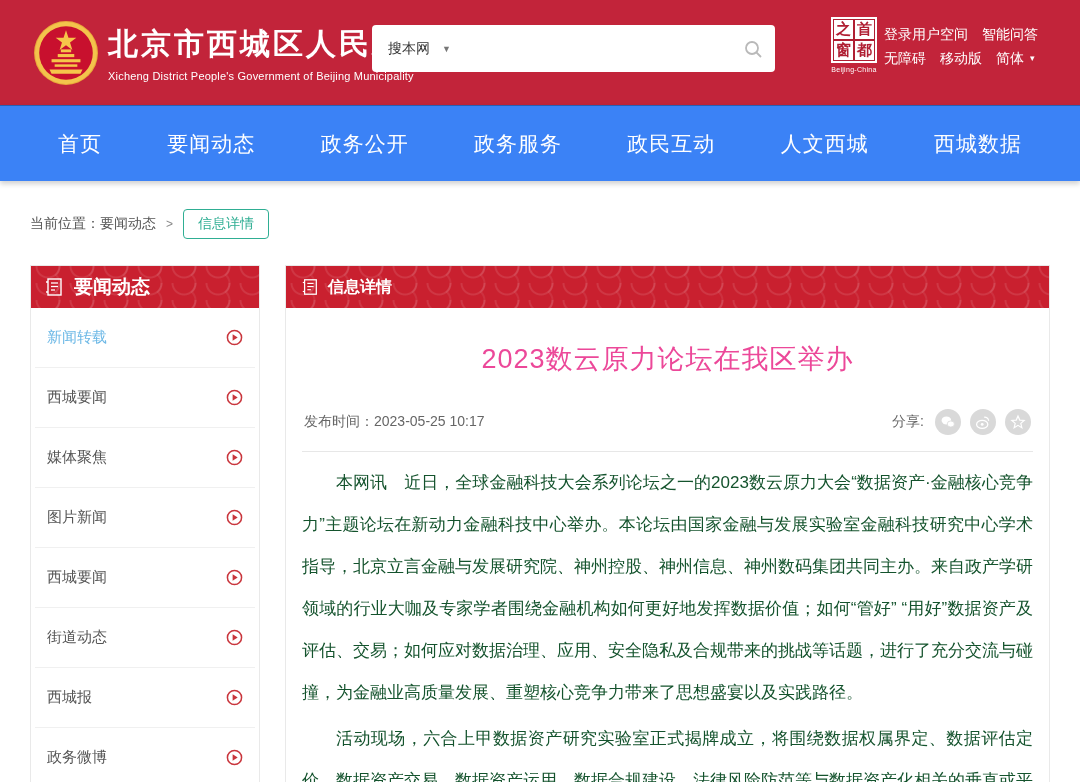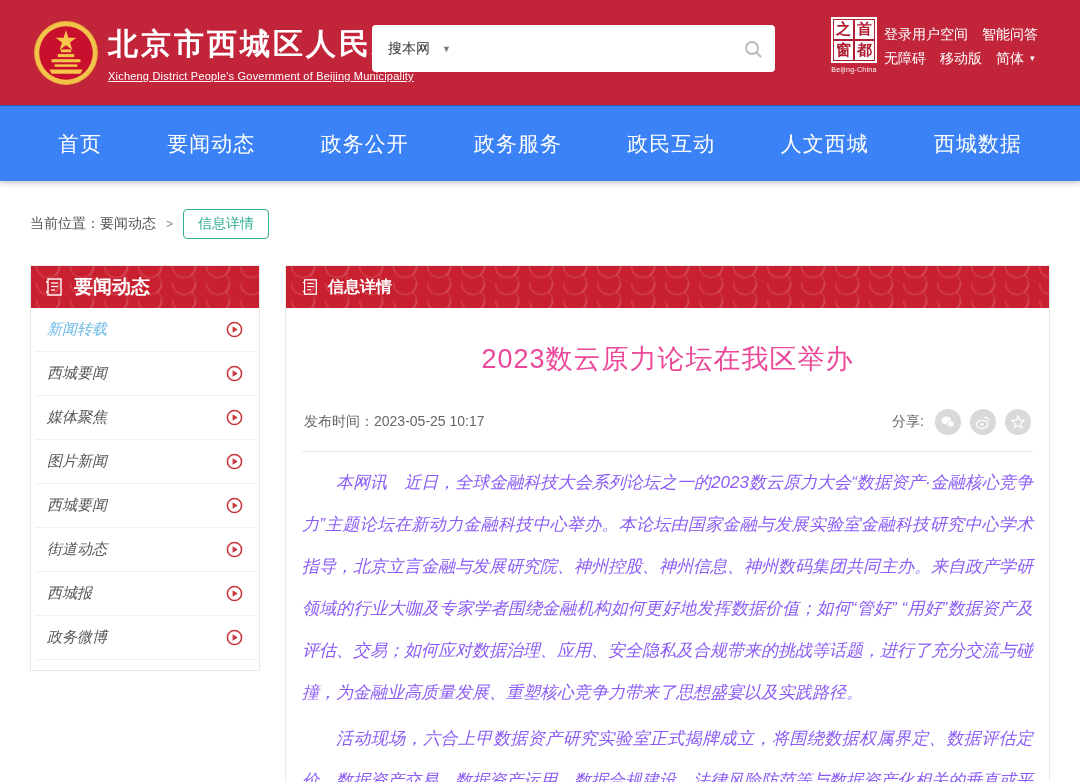--- a/index.html
+++ b/index.html
@@ -4,21 +4,21 @@
 <style>
   * { margin:0; padding:0; box-sizing:border-box; }
   html,body { width:1080px; height:782px; overflow:hidden; background:#fff;
     font-family:"Liberation Sans","DejaVu Sans",sans-serif; }
 
   
   .top-header { position:relative; height:105px; background:#c2243a; }
   .emblem { position:absolute; left:33px; top:20px; width:66px; height:66px; }
   .site-titles { position:absolute; left:108px; top:24px; color:#fff; }
   .site-title { font-size:30px; font-weight:bold; letter-spacing:3px; }
-  .site-subtitle { font-size:11px; margin-top:5px; letter-spacing:.2px;text-decoration:underline; }
+  .site-subtitle { font-size:11px; margin-top:5px; letter-spacing:.2px; }
 
   .search-box { position:absolute; left:372px; top:25px; width:403px; height:47px;
     background:#fff; border-radius:4px; display:flex; align-items:center; padding:0 12px; }
   .search-scope { font-size:14px; color:#333; margin-left:4px; cursor:pointer; display:flex; align-items:center; gap:12px; }
   .caret { font-size:9px; color:#777; }
   .search-input { flex:1; border:none; outline:none; font-size:14px; height:30px; background:transparent; }
   .mag-icon { width:20px; height:20px; }
 
   .cw-logo { position:absolute; left:828px; top:17px; width:52px; text-align:center; cursor:pointer; }
   .cw-grid { width:46px; height:46px; margin:0 auto; background:#fff; border:2px solid #fff;
@@ -52,42 +52,42 @@
     background-image:
       radial-gradient(circle at 50% 0, rgba(255,255,255,0) 10px, rgba(255,255,255,.10) 11px, rgba(255,255,255,.10) 12px, rgba(255,255,255,0) 13px),
       radial-gradient(circle at 0 50%, rgba(255,255,255,0) 10px, rgba(255,255,255,.08) 11px, rgba(255,255,255,.08) 12px, rgba(255,255,255,0) 13px);
     background-size:34px 17px, 34px 17px; background-position:0 0, 17px 9px;
     color:#fff; display:flex; align-items:center; }
 
   
   .sidebar { width:230px; border:1px solid #e9e9e9; background:#fff; }
   .sidebar-header { height:42px; padding-left:13px; gap:10px; font-size:19px; font-weight:bold; }
   .doc-icon { flex:0 0 auto; }
-  .side-item { height:44px; margin:0 4px; padding:0 12px; display:flex; align-items:center;
-    justify-content:space-between; border-bottom:1px solid #f0f0f0; cursor:pointer;font-style:italic; }
+  .side-item { height:60px; margin:0 4px; padding:0 12px; display:flex; align-items:center;
+    justify-content:space-between; border-bottom:1px solid #f0f0f0; cursor:pointer; }
   .side-item:last-child { border-bottom:none; }
   .side-item .label { font-size:15px; color:#555; }
   .side-item.active .label { color:#6cb8e6; }
   .sidebar-footer { height:10px; }
 
   
   .main-panel { flex:1; border:1px solid #e9e9e9; background:#fff; height:640px; }
   .main-header { height:42px; padding-left:15px; gap:9px; font-size:16px; font-weight:bold; }
   .article { padding:0 16px; }
   .article-title { text-align:center; font-size:27px; font-weight:400; color:#ec4899;
     margin:33px 0 28px; letter-spacing:1px; }
   .meta-row { display:flex; justify-content:space-between; align-items:center;
     padding:4px 2px 16px 2px; border-bottom:1px solid #e7e7e7; font-size:14px; color:#666;gap:43px; }
   .share { display:flex; align-items:center; gap:9px; }
   .share-label { margin-right:2px; }
   .share-btn { width:26px; height:26px; border-radius:50%; background:#d9d9d9;
     display:flex; align-items:center; justify-content:center; cursor:pointer; }
   .paragraphs { padding-top:10px; }
-  .paragraphs p { font-size:17px; color:#8b5cf6; line-height:42px; text-indent:2em;
-    text-align:justify; margin-bottom:4px;font-style:italic; }
+  .paragraphs p { font-size:17px; color:#14532d; line-height:42px; text-indent:2em;
+    text-align:justify; margin-bottom:4px; }
 
   .play-icon { display:flex; }
 </style>
 </head>
 <body>
 
 <div class="top-header">
   <svg class="emblem" viewBox="0 0 64 64">
     <circle cx="32" cy="32" r="31" fill="#e9a93b"></circle>
     <circle cx="32" cy="32" r="30" fill="#f3c44c"></circle>

